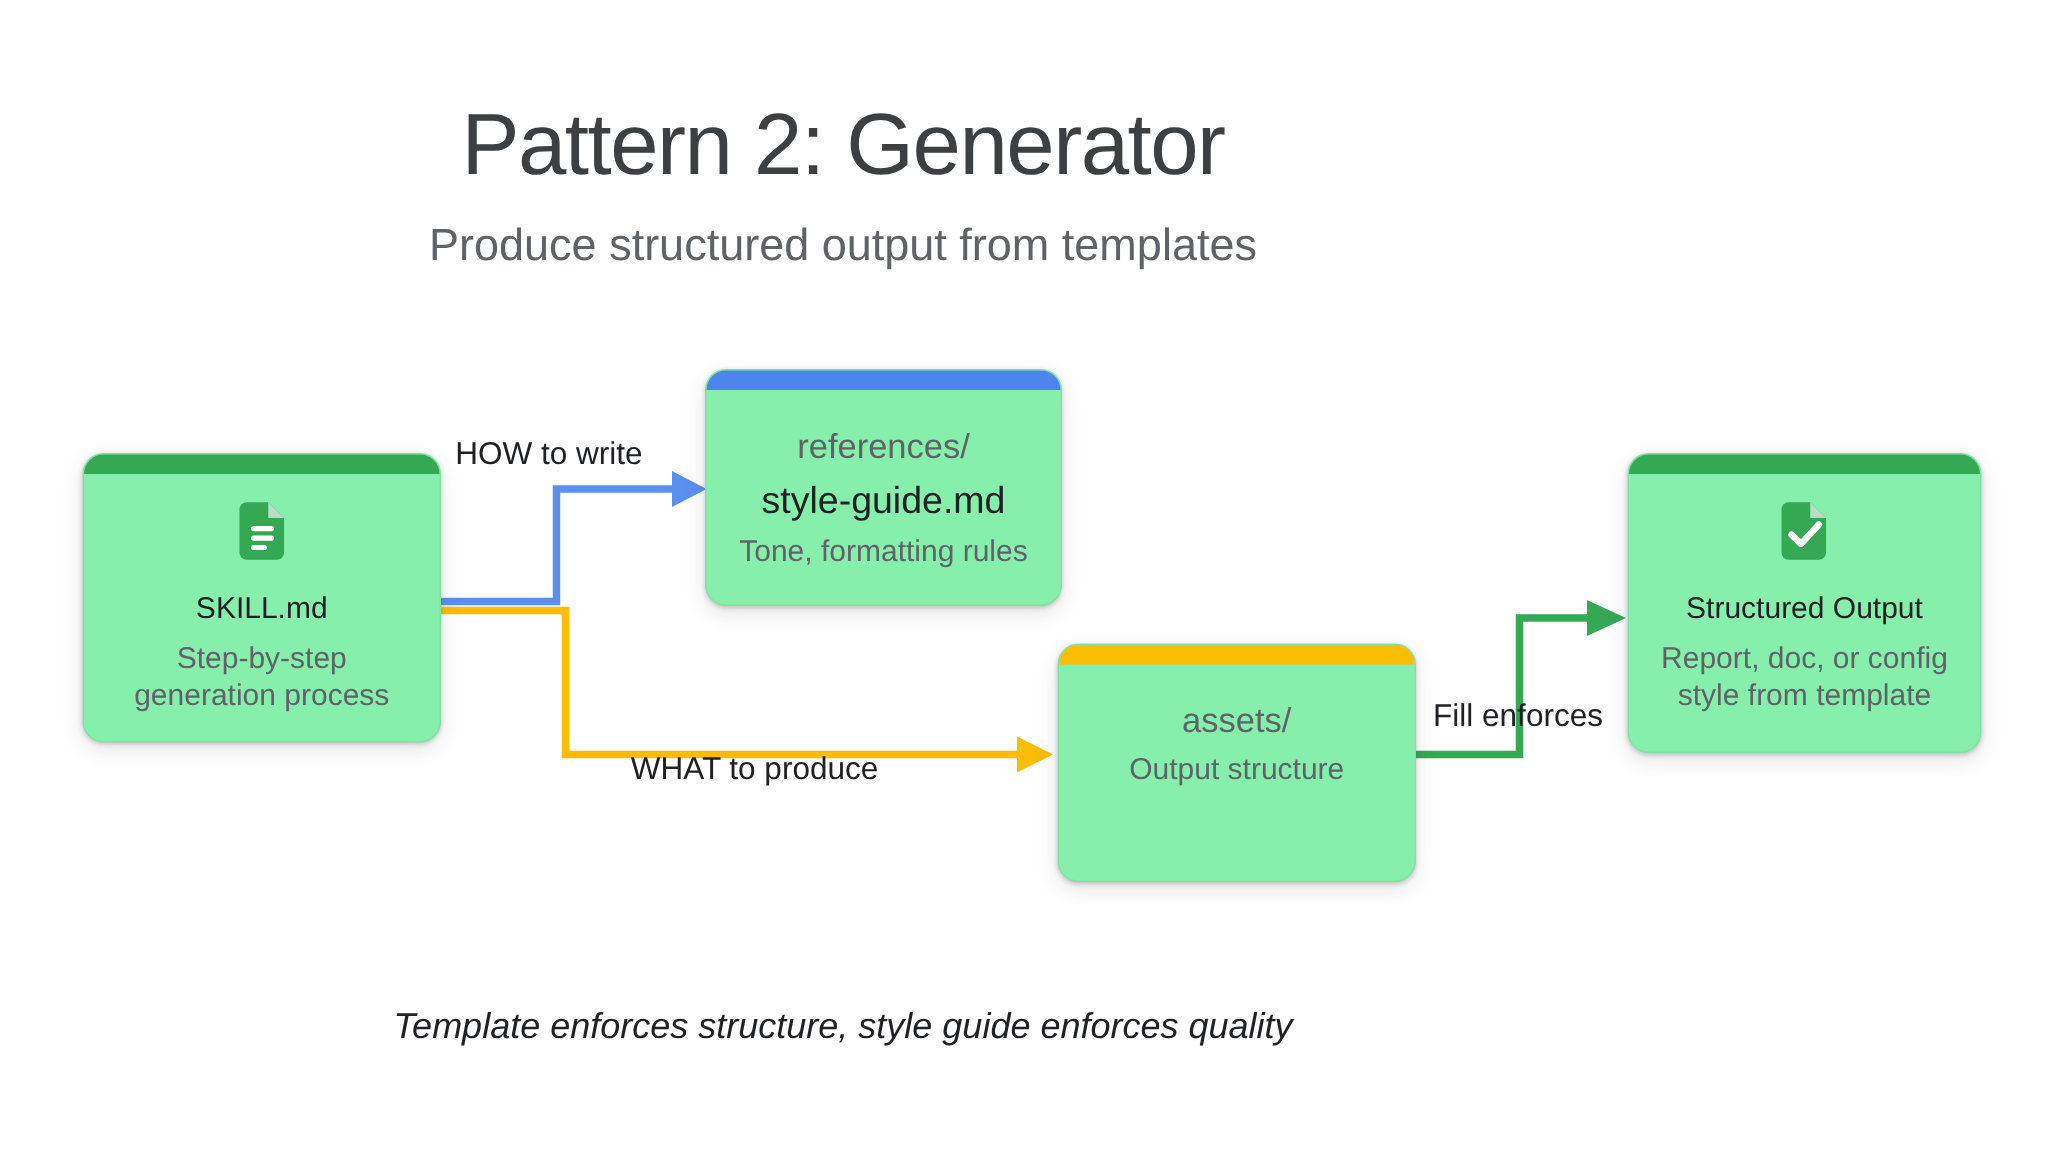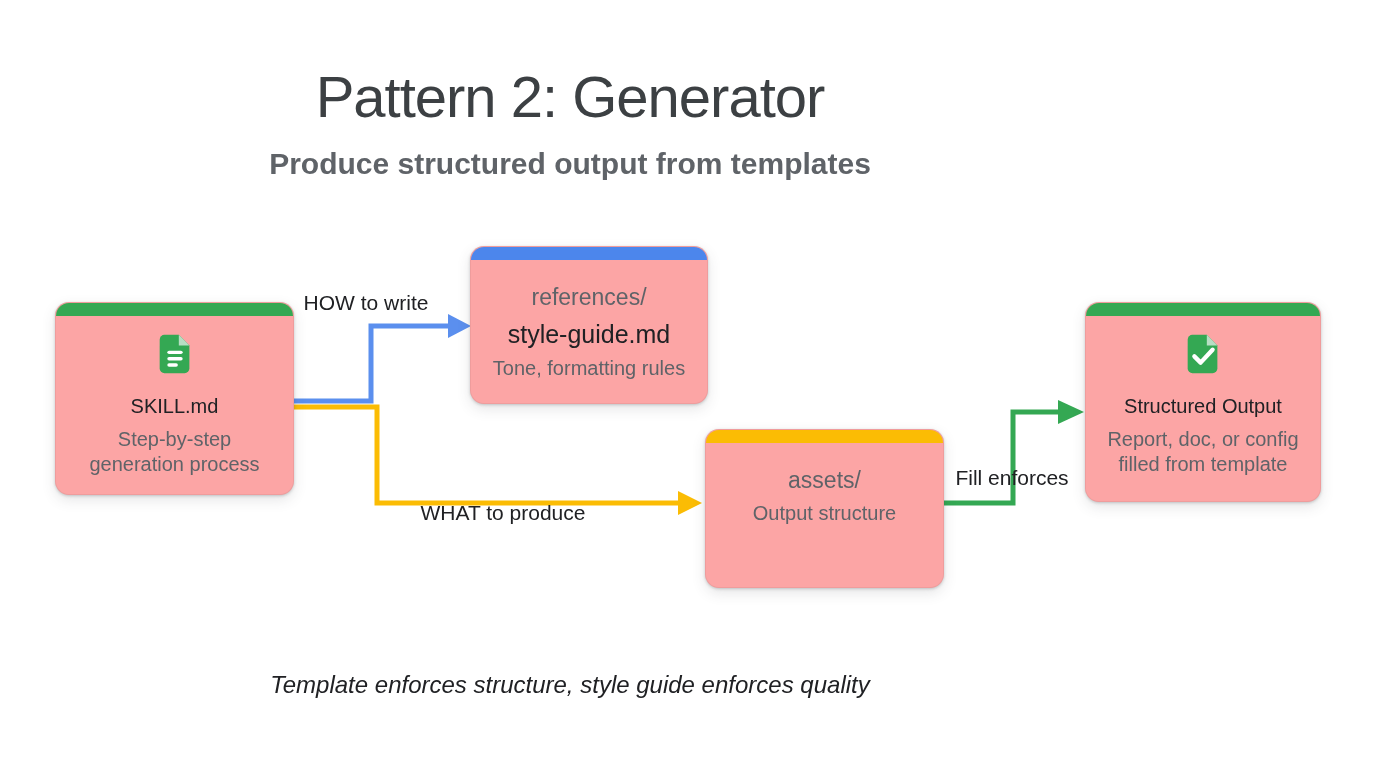--- a/index.html
+++ b/index.html
@@ -9,21 +9,20 @@
     width: 1376px;
     height: 768px;
     font-family: "Liberation Sans", sans-serif;
     overflow: hidden;
   }
   .slide {
     position: relative;
     width: 1124px;
     height: 768px;
     background: #ffffff;
-    padding-left: 16px;
   }
   .title {
     position: absolute;
     top: 68px;
     left: 0;
     width: 100%;
     text-align: center;
     font-size: 58px;
     line-height: 1.0;
     letter-spacing: -1px;
@@ -32,21 +31,21 @@
     font-weight: 400;
   }
   .subtitle {
     position: absolute;
     top: 147px;
     left: 0;
     width: 100%;
     text-align: center;
     font-size: 30px;
     color: #5f6368;
-    font-weight: 700;
+    font-weight: 400;
   }
   .caption {
     position: absolute;
     top: 671px;
     left: 0;
     width: 100%;
     text-align: center;
     font-size: 24px;
     font-style: italic;
     color: #202124;
@@ -68,21 +67,21 @@
     font-size: 21px;
     color: #202124;
     white-space: nowrap;
   }
   #label-how  { left: 366px;  top: 291px; }
   #label-what { left: 503px;  top: 501px; }
   #label-fill { left: 1012px; top: 466px; }
 
   .node {
     position: absolute;
-    background: #fca5a5;
+    background: #86efac;
     border-radius: 14px;
     border: 1px solid rgba(0,0,0,0.05);
     box-shadow: 0 1px 3px rgba(60,64,67,0.25), 0 5px 14px rgba(60,64,67,0.13);
     display: flex;
     flex-direction: column;
     align-items: center;
     text-align: center;
     box-sizing: border-box;
   }
   .accent-bar {
@@ -176,18 +175,18 @@
   </div>
 
   <div class="node node-output">
     <div class="accent-bar" style="background-color: rgb(52, 168, 83);"></div>
     <svg class="node-icon" viewBox="0 0 48 48" width="46" height="46" xmlns="http://www.w3.org/2000/svg">
       <path d="M13 4 H28 L39 15 V39 a5 5 0 0 1 -5 5 H13 a5 5 0 0 1 -5 -5 V9 a5 5 0 0 1 5 -5 Z" style="fill: rgb(52, 168, 83);"></path>
       <path fill="#b7dec3" d="M28 4 L39 15 H28 Z"></path>
       <path d="M15 26.5 L21.5 33 L34 19.5" stroke="#ffffff" stroke-width="4.5" fill="none" stroke-linecap="round" stroke-linejoin="round"></path>
     </svg>
     <div class="node-title">Structured Output</div>
-    <div class="node-desc">Report, doc, or config filled from template</div>
+    <div class="node-desc">Report, doc, or config style from template</div>
   </div>
 
   <div class="caption">Template enforces structure, style guide enforces quality</div>
 
 </div>
 
 </body></html>

